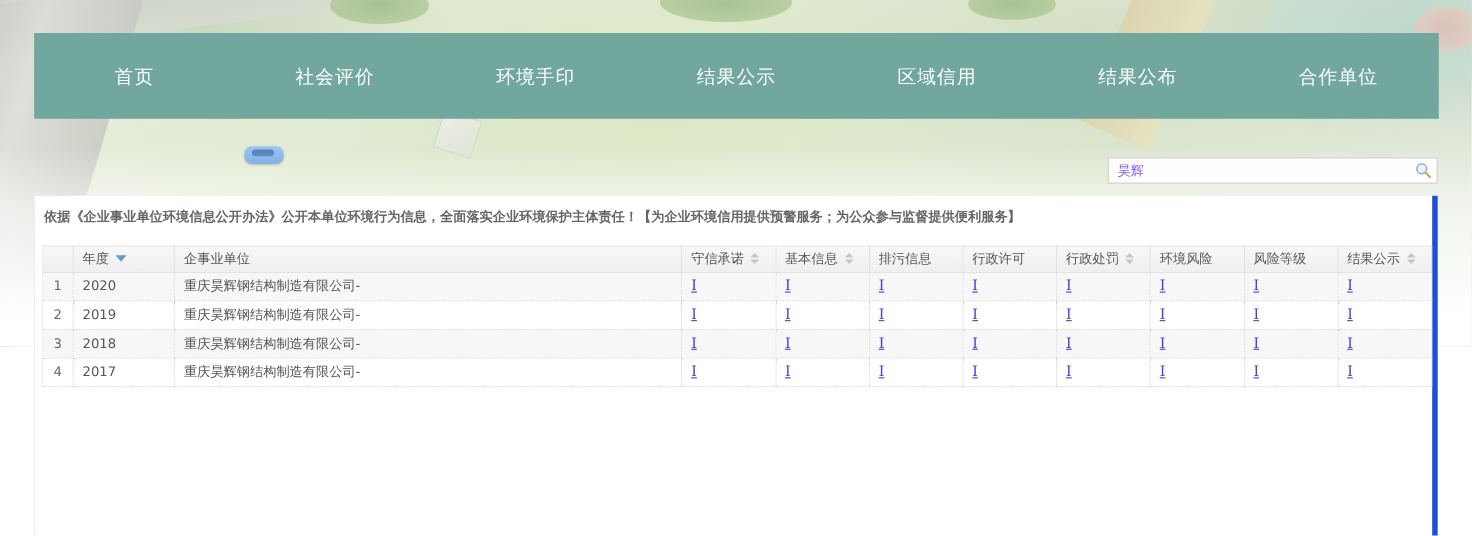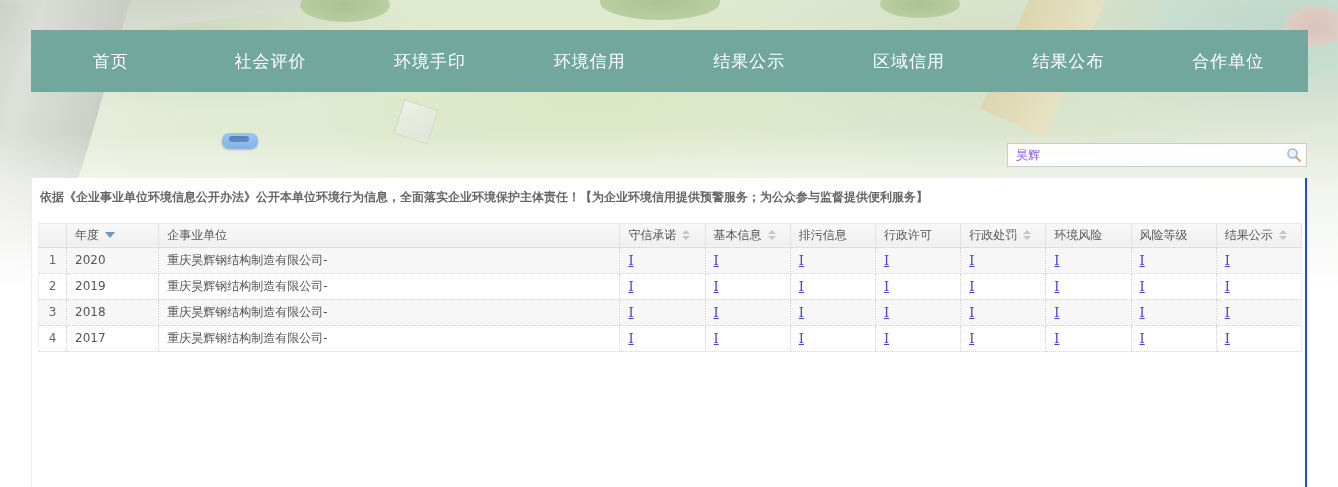--- a/index.html
+++ b/index.html
@@ -55,41 +55,41 @@
     position:absolute;left:398px;top:104px;width:34px;height:34px;
     background:linear-gradient(135deg,#f2f4ef 0%,#dfe2da 100%);
     transform:rotate(18deg);opacity:.75;border:1px solid #cfd3c9;
   }
   .photo-fade{
     position:absolute;left:0;top:0;width:100%;height:100%;
     background:linear-gradient(to bottom,rgba(255,255,255,0) 42%,rgba(255,255,255,.55) 60%,#ffffff 92%);
   }
   
   .nav{
-    position:absolute;left:31px;top:30px;width:1277px;height:62px;display:flex;
+    position:absolute;left:31px;top:30px;width:1277px;height:78px;display:flex;
     background:#72a79e;
   }
   .nav-tab{
     flex:1;display:flex;align-items:center;justify-content:center;
     color:#ffffff;font-size:17px;letter-spacing:1px;cursor:pointer;white-space:nowrap;
   }
   .nav-tab.active{background:#303030;}
   
   .search-wrap{position:absolute;left:1007px;top:143px;width:300px;height:24px;}
   .search-input{
     width:100%;height:100%;box-sizing:border-box;border:1px solid #cccccc;
     background:rgba(255,255,255,.92);color:#8b5cf6;font-size:12px;
     padding:0 26px 0 8px;outline:none;
     font-family:"DejaVu Sans","Liberation Sans",sans-serif;
   }
   .search-icon{position:absolute;right:5px;top:4px;width:16px;height:16px;cursor:pointer;}
   
   .panel{
     position:absolute;left:31px;top:178px;width:1276px;height:309px;
-    background:#ffffff;border-right:2px solid #1d4ed8;border-left:1px solid #ededed;
+    background:#ffffff;border-right:5px solid #1d4ed8;border-left:1px solid #ededed;
     box-sizing:border-box;
   }
   .notice{
     padding:11px 8px 9px 8px;color:#666666;font-size:12px;font-weight:bold;line-height:1.4;
   }
   
   .grid{
     width:1264px;margin:8px 5px 0 6px;border-collapse:collapse;table-layout:fixed;
     font-size:12px;color:#555555;
     border-top:1px solid #e8e8e8;border-left:1px solid #eeeeee;border-right:1px solid #eeeeee;
@@ -136,21 +136,20 @@
   <div class="flowers"></div>
   <div class="building"></div>
   <div class="car"></div>
   <div class="photo-fade"></div>
 </div>
 
 <div class="nav">
   <div class="nav-tab">首页</div>
   <div class="nav-tab">社会评价</div>
   <div class="nav-tab">环境手印</div>
-  <div class="nav-tab">环境信用</div>
   <div class="nav-tab">结果公示</div>
   <div class="nav-tab">区域信用</div>
   <div class="nav-tab">结果公布</div>
   <div class="nav-tab">合作单位</div>
 </div>
 
 <div class="search-wrap">
   <input class="search-input" type="text" value="昊辉" style="">
   <svg class="search-icon" viewBox="0 0 16 16">
     <circle cx="6.5" cy="6.5" r="4.5" fill="#eaf1f8" stroke="#9db8d2" stroke-width="1.6"></circle>

